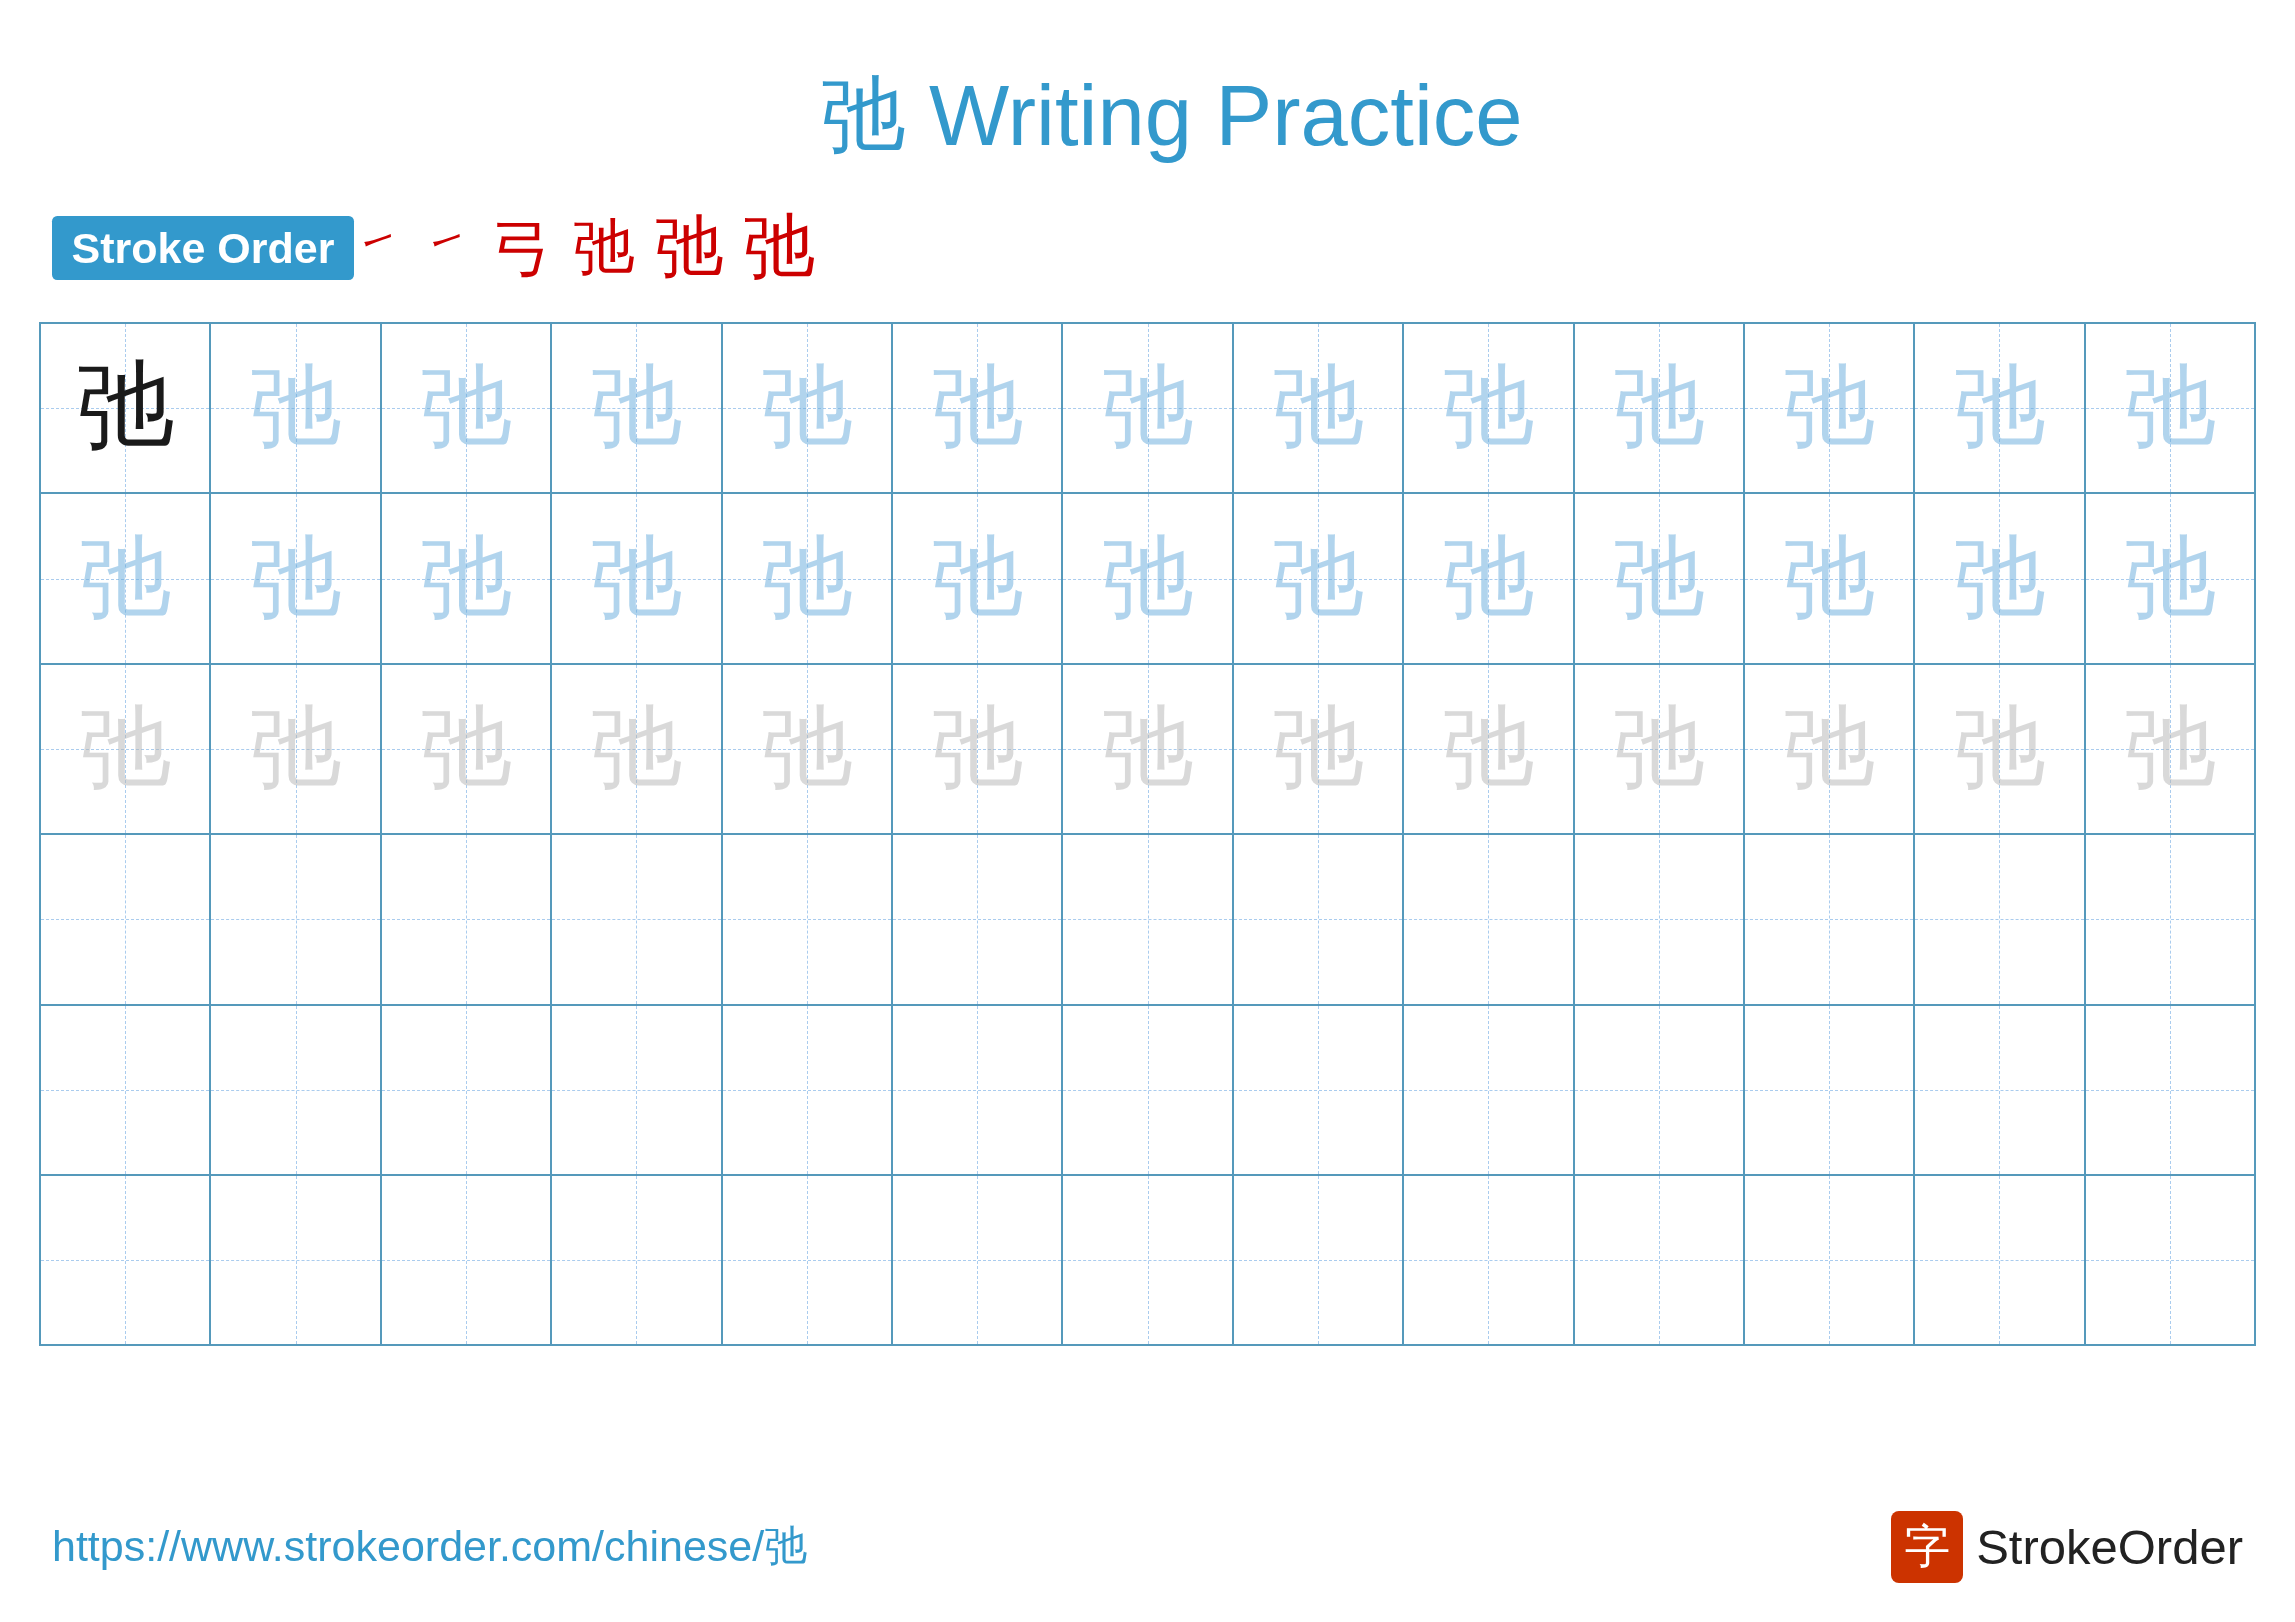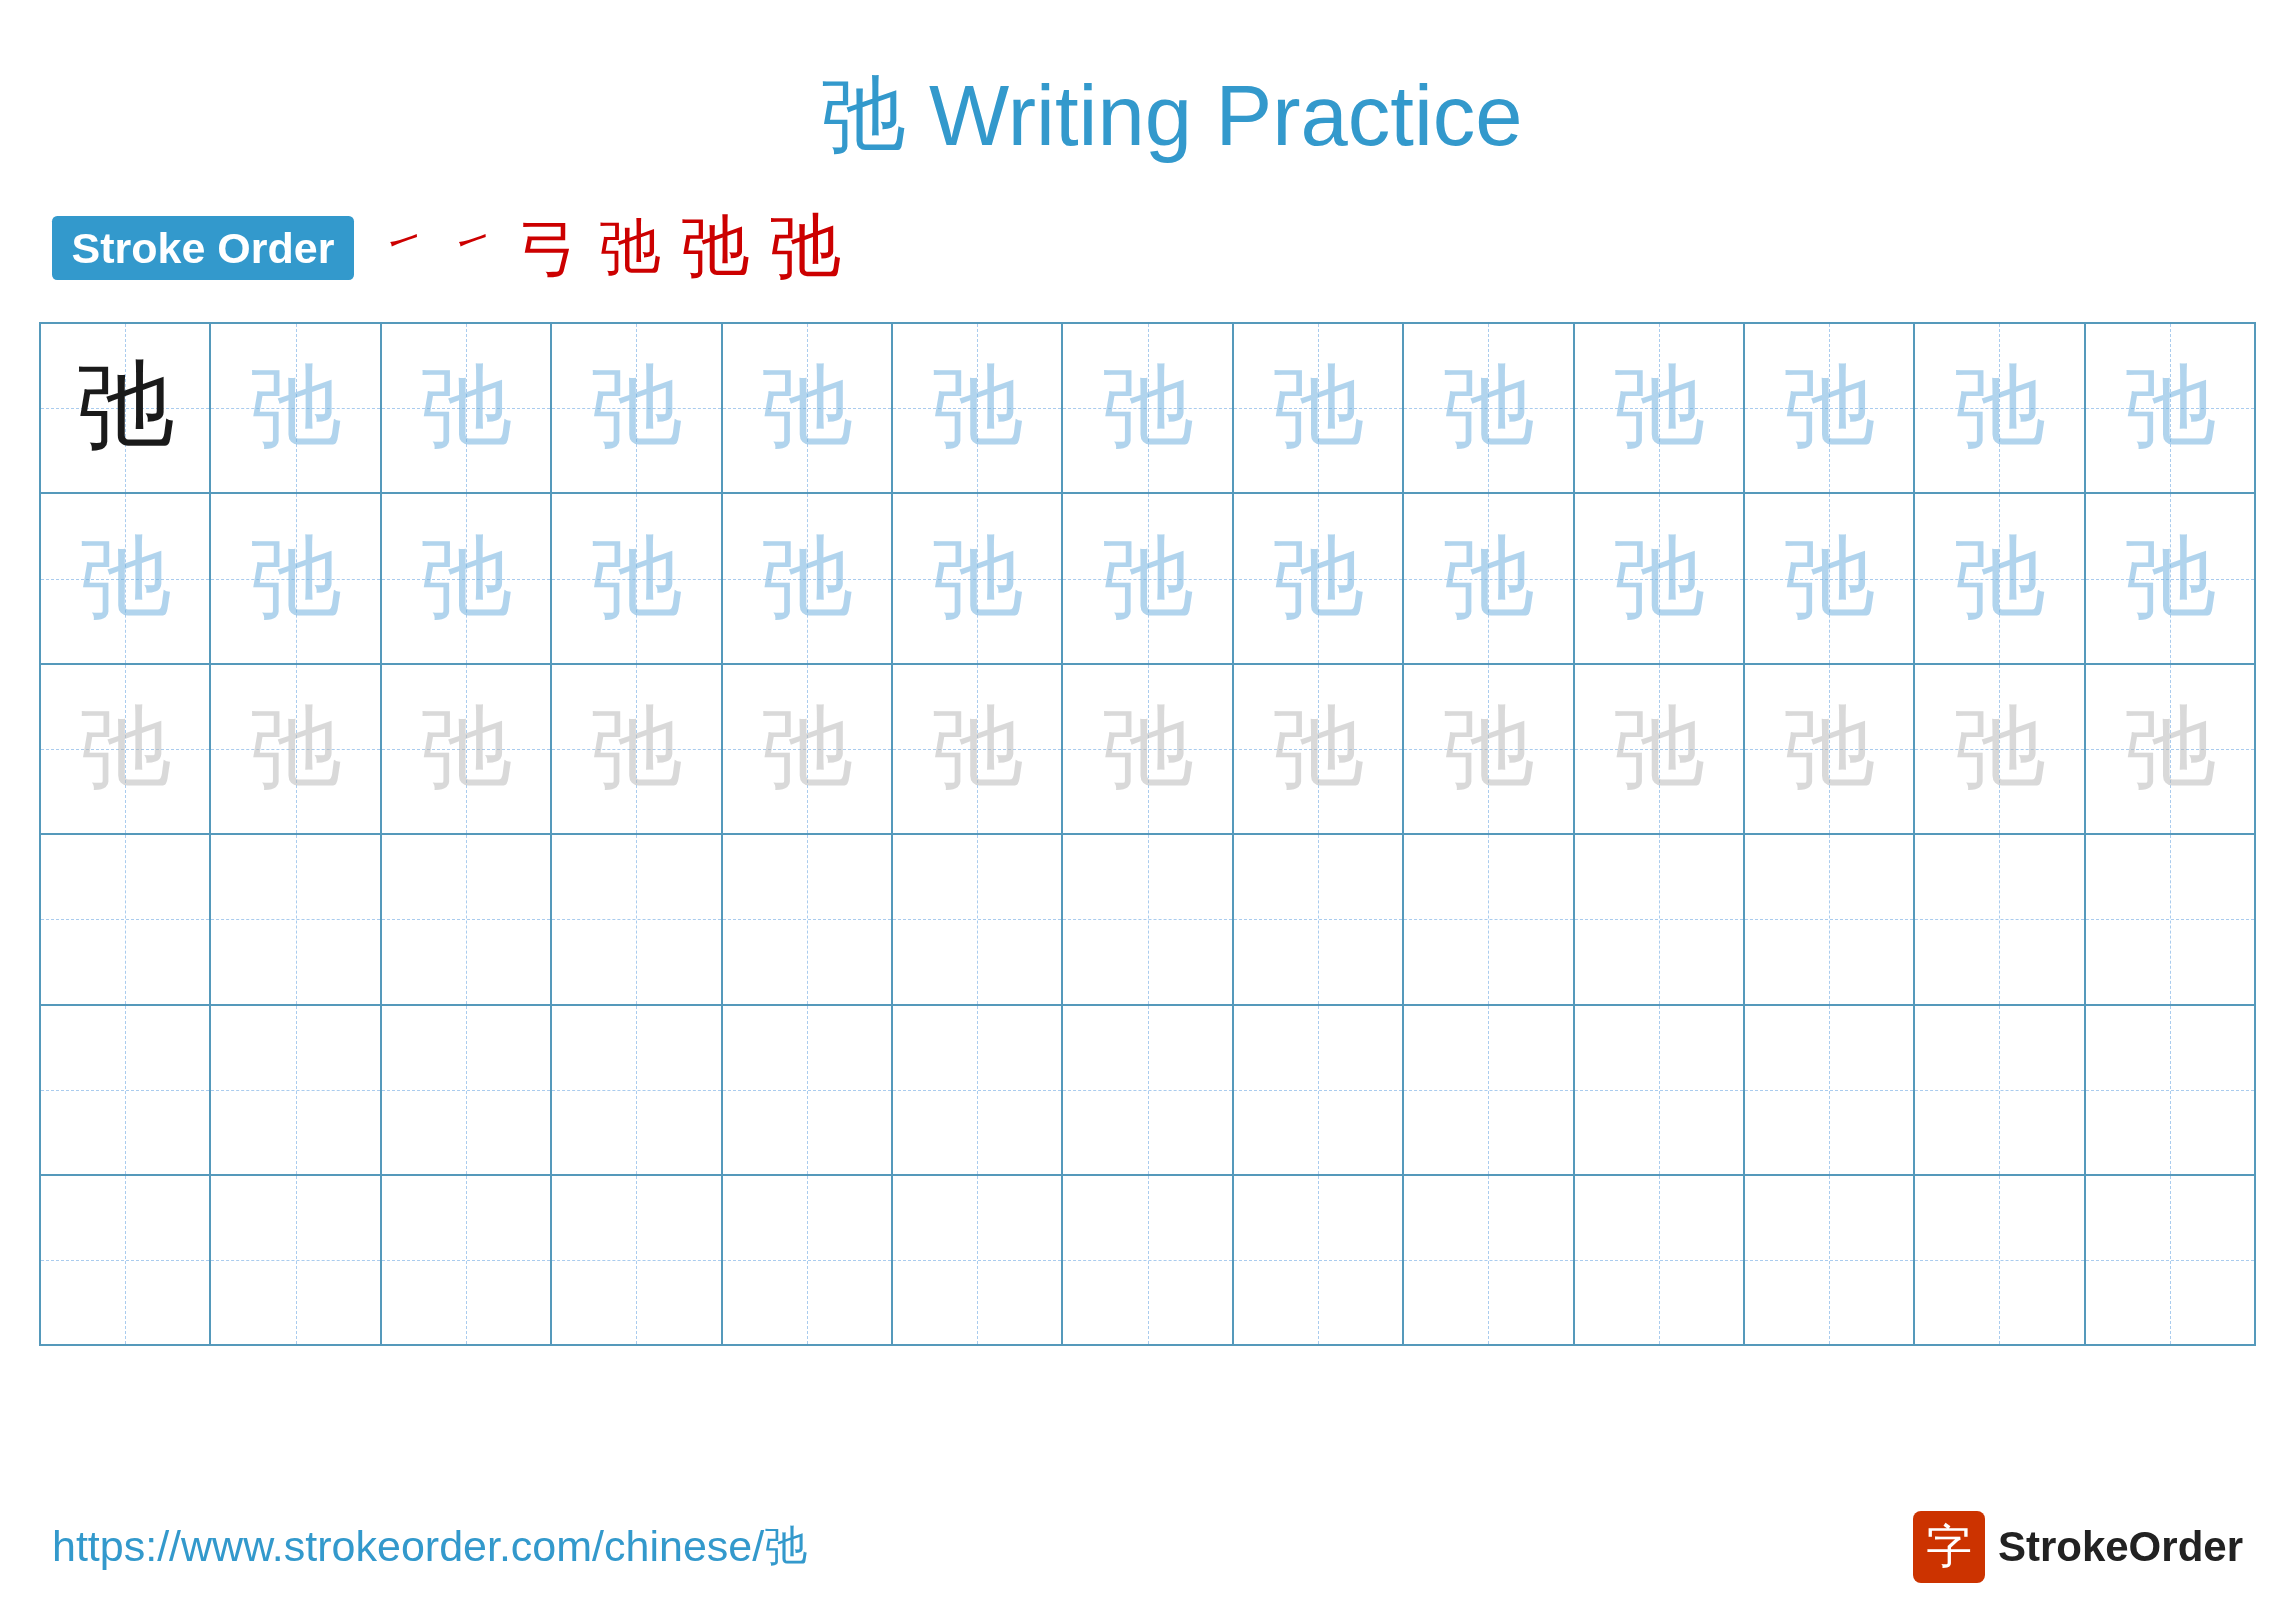--- a/index.html
+++ b/index.html
@@ -22,21 +22,20 @@
       font-family: Arial, sans-serif;
       font-weight: normal;
       padding-left: 48px;
     }
 
     .stroke-order-section {
       display: flex;
       align-items: center;
       padding-left: 52px;
       margin-bottom: 26px;
-      gap: 26px;
     }
 
     .stroke-order-badge {
       background: #3399cc;
       color: white;
       font-size: 43px;
       font-family: Arial, sans-serif;
       font-weight: bold;
       padding: 7.9px 19.6px;
       border-radius: 5.2px;
@@ -151,22 +150,22 @@
       border-radius: 7.9px;
       display: flex;
       align-items: center;
       justify-content: center;
       color: white;
       font-size: 46px;
       font-family: serif;
     }
 
     .brand-text {
-      font-size: 42px;
-      font-weight: bold;
+      font-size: 49px;
+      font-weight: normal;
       color: #222;
       font-family: Arial, sans-serif;
     }
   </style>
 </head>
 <body>
 
 <h1 class="page-title">弛 Writing Practice</h1>
 
 <div class="stroke-order-section">

